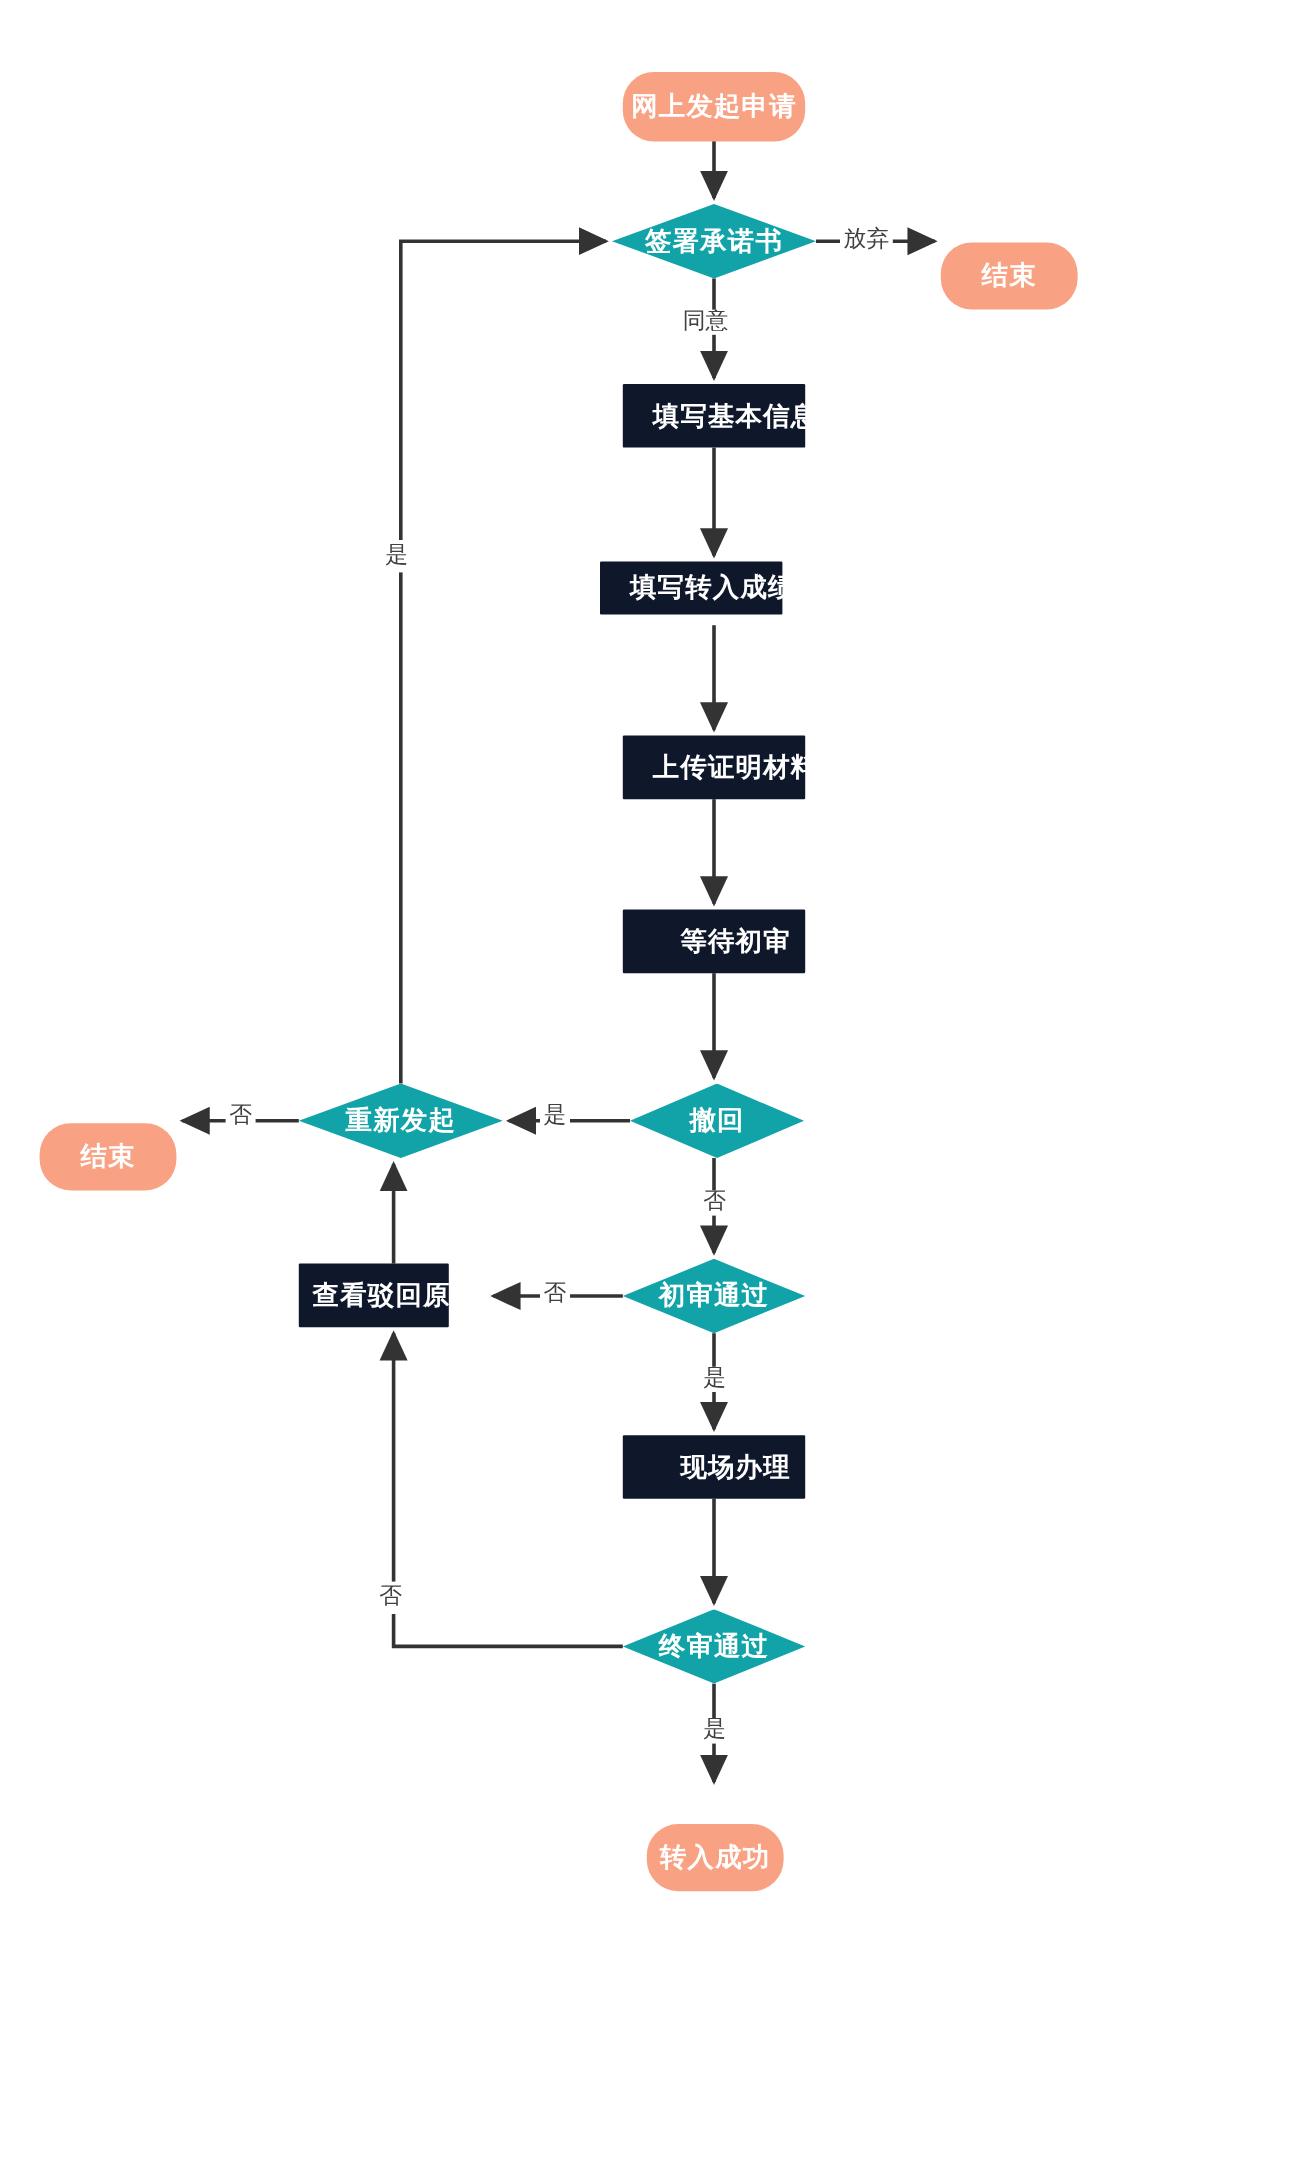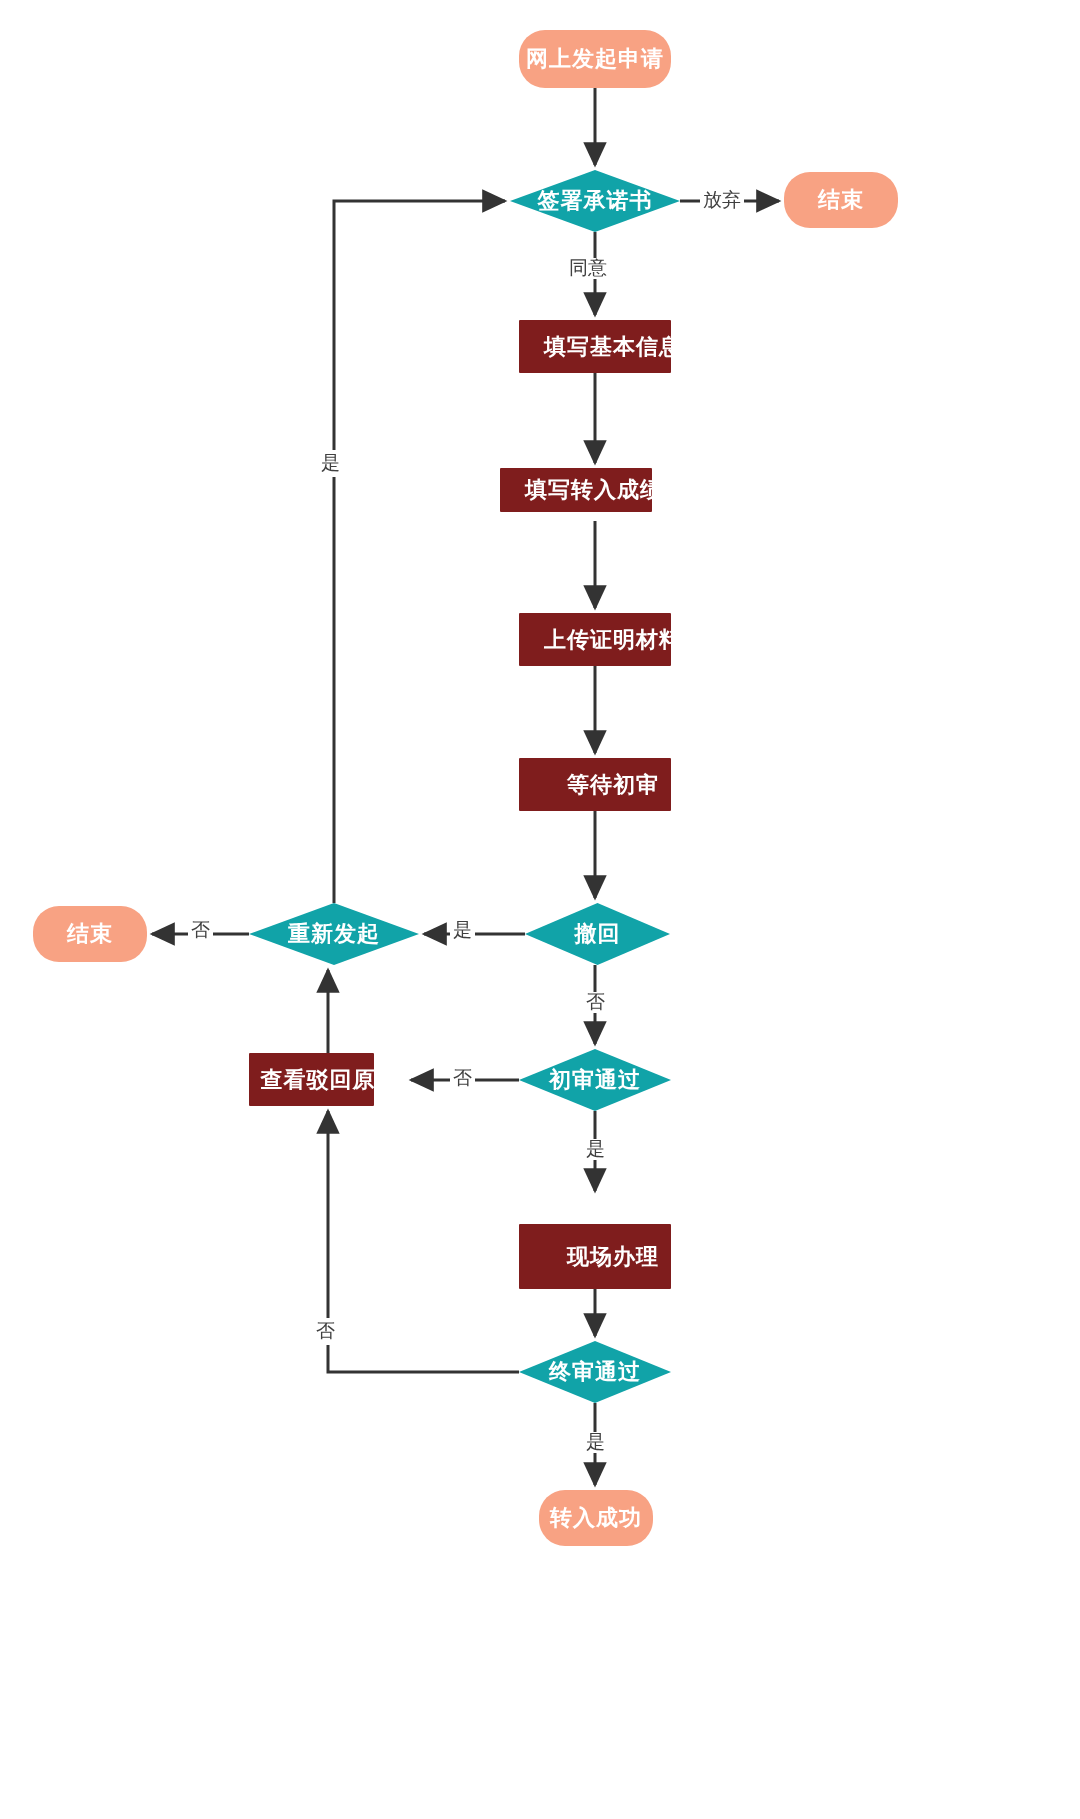--- a/index.html
+++ b/index.html
@@ -32,27 +32,28 @@
     align-items: center;
     justify-content: center;
     color: #ffffff;
     font-size: 22px;
     font-weight: bold;
     letter-spacing: 1px;
     white-space: nowrap;
     user-select: none;
   }
   .node-process {
-    background: #7f1d1d;
+    background: #0f172a;
     border-radius: 1px;
     padding-left: 36px;
   }
   .node-terminator {
     background: #f8a283;
     border-radius: 26px;
+    margin-top: 30px;
   }
   .node-decision-wrap {
     position: absolute;
     display: flex;
     align-items: center;
     justify-content: center;
   }
   .node-decision-shape {
     position: absolute;
     left: 0;
@@ -179,21 +180,21 @@
 
   <div class="node-decision-wrap" style="left:519px; top:1049px; width:152px; height:62px;">
     <div class="node-decision-shape"></div>
     <span class="node-decision-label">初审通过</span>
   </div>
 
   <div class="node node-process" style="left:249px; top:1053px; width:125px; height:53px;">
     <span>查看驳回原因</span>
   </div>
 
-  <div class="node node-process" style="left:519px; top:1224px; width:152px; height:65px;">
+  <div class="node node-process" style="left:519px; top:1196px; width:152px; height:53px;">
     <span>现场办理</span>
   </div>
 
   <div class="node-decision-wrap" style="left:519px; top:1341px; width:152px; height:62px;font-family:Liberation Serif, serif;">
     <div class="node-decision-shape"></div>
     <span class="node-decision-label">终审通过</span>
   </div>
 
   <div class="node node-terminator" style="left:539px; top:1490px; width:114px; height:56px;">
     <span>转入成功</span>

